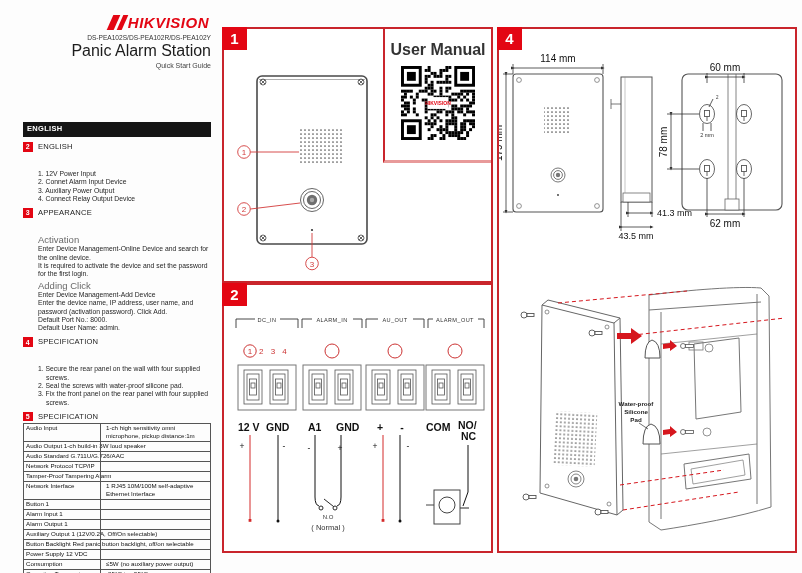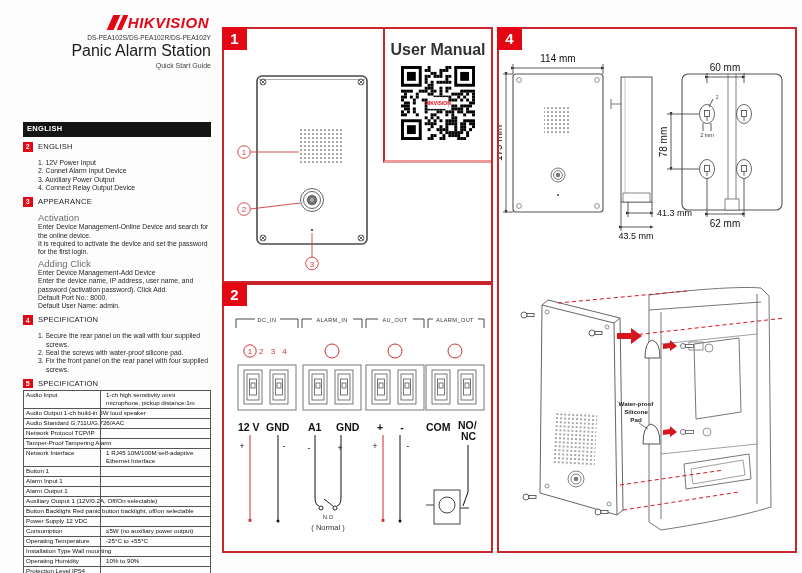--- a/index.html
+++ b/index.html
@@ -16,21 +16,21 @@
   .titleblock{text-align:right;margin-top:2px;}
   .models{font-size:6.6px;color:#333;}
   .product{font-size:16px;color:#1c1c1c;margin-top:1px;}
   .doctype{font-size:7px;color:#444;margin-top:2px;}
   .langbar{margin-top:53px;background:#151515;color:#fff;font-size:7.5px;font-weight:bold;
     padding:2px 4px 4px;letter-spacing:.3px;}
   .sec{position:relative;padding-left:15px;margin-top:5px;}
   .badge{position:absolute;left:0;top:0;width:9.5px;height:9.5px;background:#e30613;color:#fff;
     font-size:7px;font-weight:bold;display:flex;align-items:center;justify-content:center;}
   .sec-title{font-size:7.6px;color:#222;letter-spacing:.2px;}
-  .sec-body{font-size:6.8px;line-height:8.3px;color:#1f1f1f;margin-top:8px;}
+  .sec-body{font-size:6.8px;line-height:8.3px;color:#1f1f1f;margin-top:19px;}
   .subhead{font-size:9.5px;color:#6a6a6a;margin:3px 0 1px;}
   .hang{padding-left:8px;text-indent:-8px;}
   
   .tbl{position:relative;margin-top:2px;border:1px solid #555;font-size:6.2px;line-height:8px;color:#111;}
   .tbl::after{content:"";position:absolute;left:76px;top:0;bottom:0;width:1px;background:#555;}
   .tr{display:flex;border-top:1px solid #555;min-height:8.6px;align-items:stretch;}
   .tr:first-child{border-top:none;}
   .td-l{width:76px;flex:none;padding:.5px 2px;}
   .td-v{flex:1;padding:.5px 2px;}
   .td-s{flex:1;padding:.5px 2px;}

